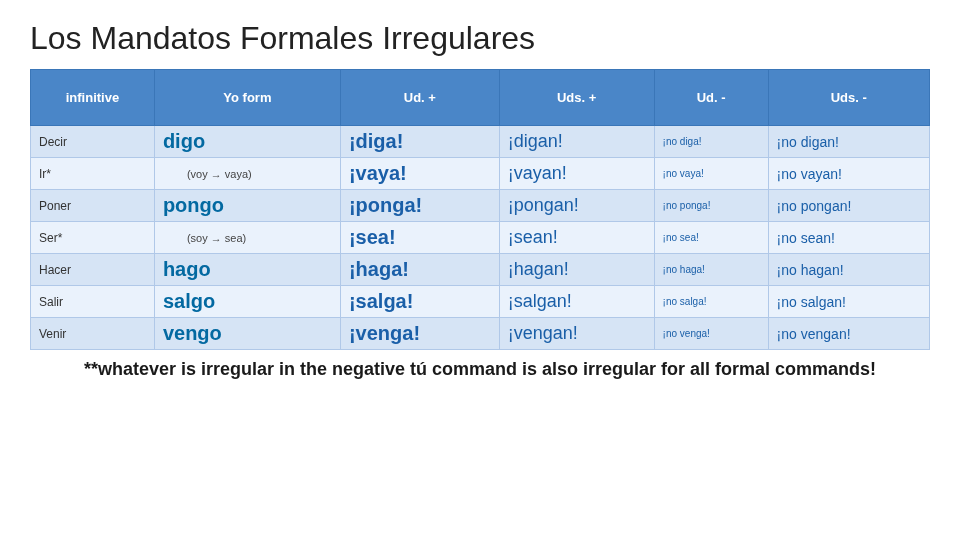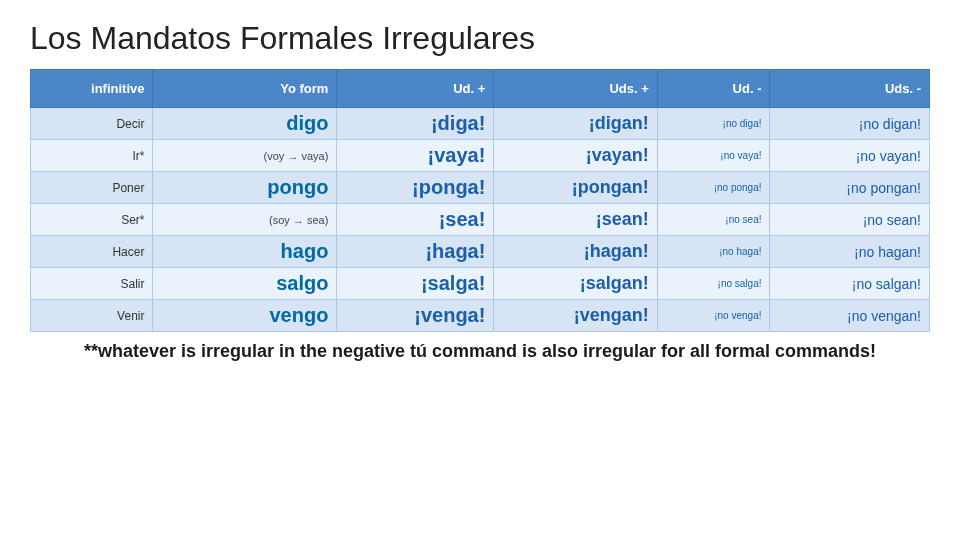--- a/index.html
+++ b/index.html
@@ -20,43 +20,42 @@
     table {
       width: 100%;
       border-collapse: collapse;
       font-size: 13.5px;
     }
     thead tr {
       background: #4a86c8;
       color: #fff;
     }
     thead th {
-      padding: 11px 8px;
-      text-align: right;
+      padding: 20px 8px;
+      text-align: center;
       font-weight: 600;
       font-size: 13px;
       border: 1px solid #3a76b8;
     }
     tbody tr:nth-child(odd) {
       background: #d6e4f5;
     }
     tbody tr:nth-child(even) {
       background: #eaf2fc;
     }
     tbody td {
       padding: 4px 8px;
       border: 1px solid #b0c8e8;
       vertical-align: middle;
-      text-align: right;
     }
     .col-infinitive { font-size: 12px; color: #333; }
     .col-yo-large { font-size: 20px; font-weight: bold; color: #0369a1; }
     .col-yo-note { font-size: 11px; color: #444; padding-left: 32px; }
     .col-ud-plus { font-size: 20px; font-weight: bold; color: #1a5fa8; }
-    .col-uds-plus { font-size: 18px; font-weight: bold; color: #1a5fa8; }
+    .col-uds-plus { font-size: 18px; font-weight: normal; color: #1a5fa8; }
     .col-ud-minus { font-size: 10px; color: #1a5fa8; margin-top: 26px; }
     .col-uds-minus { font-size: 14px; color: #1a5fa8; }
     .footer-note {
       margin-top: 8px;
       font-size: 18px;
       font-weight: bold;
       color: #1a1a1a;
       line-height: 1.3;
       text-align: center;
     }

